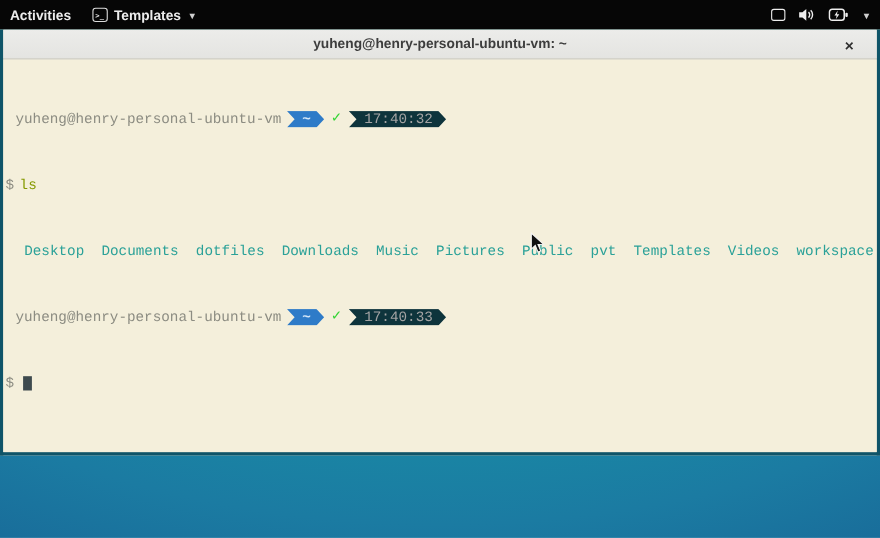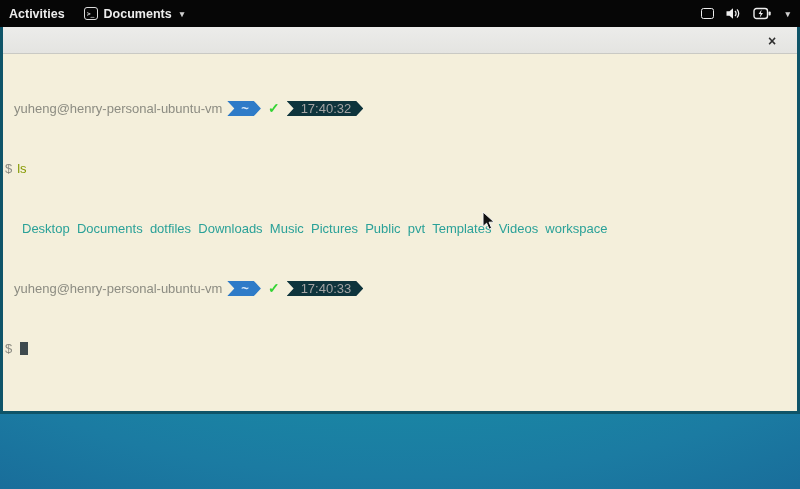--- a/index.html
+++ b/index.html
@@ -57,21 +57,21 @@
   }
   .close-btn {
     position: absolute; right: 14px; top: 0; height: 27px; width: 22px;
     display: flex; align-items: center; justify-content: center;
     color: #2f2f2f; font-size: 14px; font-weight: 700; cursor: default;
   }
 
   
   .term-body {
     flex: 1; background: #f4efdb; padding: 2px 2px;
-    font-family: Liberation Sans, sans-serif; font-size: 13px; line-height: 15px;
+    font-family: Liberation Mono, monospace; font-size: 13px; line-height: 15px;
     color: #586e75; white-space: pre; overflow: hidden;
   }
   .t-row { height: 15px; display: flex; align-items: center; }
   .prompt-row { padding-left: 9px; }
   .user-host { color: #8c8c82; }
   .pl-seg {
     display: inline-flex; align-items: center; height: 15px;
     padding: 0 12px 0 14px; margin-left: 5px;
     clip-path: polygon(0 0, calc(100% - 7px) 0, 100% 50%, calc(100% - 7px) 100%, 0 100%, 7px 50%);
   }
@@ -91,21 +91,21 @@
 </head>
 <body>
 
 <div class="top-bar">
   <div class="tb-left">
     <div class="tb-activities">
       <span>Activities</span>
     </div>
     <div class="tb-appmenu">
       <span class="term-icon">&gt;_</span>
-      <span>Documents</span>
+      <span>Templates</span>
       <span class="tb-chevron">▾</span>
     </div>
   </div>
   <div class="tb-center">
     <span>Sun 17:50</span>
     <span class="clock-dot"></span>
   </div>
   <div class="tb-right">
     <span class="display-icon"></span>
     <svg class="vol" width="17" height="13" viewBox="0 0 17 13">
@@ -117,20 +117,21 @@
       <rect x="1" y="1.5" width="13.5" height="10" rx="2.5" fill="none" stroke="#ededed" stroke-width="1.4"></rect>
       <rect x="15.5" y="4.5" width="2.2" height="4" rx="1" fill="#ededed"></rect>
       <path d="M8.6 2.6 L5.6 7 H7.6 L6.8 10.4 L10 6 H7.9 Z" fill="#ededed"></path>
     </svg>
     <span class="tb-chevron">▾</span>
   </div>
 </div>
 
 <div class="window">
   <div class="title-bar">
+    <span class="title-text">yuheng@henry-personal-ubuntu-vm: ~</span>
     <span class="close-btn">×</span>
   </div>
 
   <div class="term-body">
     
     <div class="t-row prompt-row">
       <span class="user-host">yuheng@henry-personal-ubuntu-vm</span>
       <span class="pl-seg seg-cwd">~</span>
       <span class="check">✓</span>
       <span class="pl-seg seg-time">17:40:32</span>

